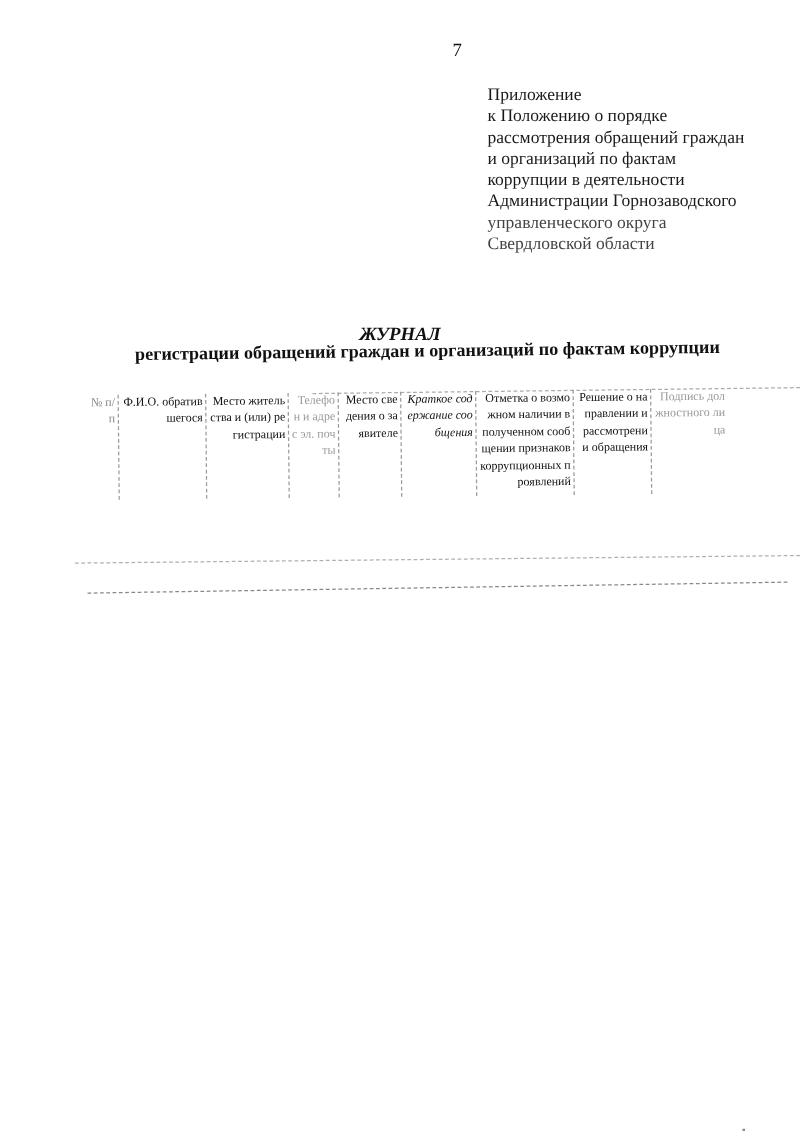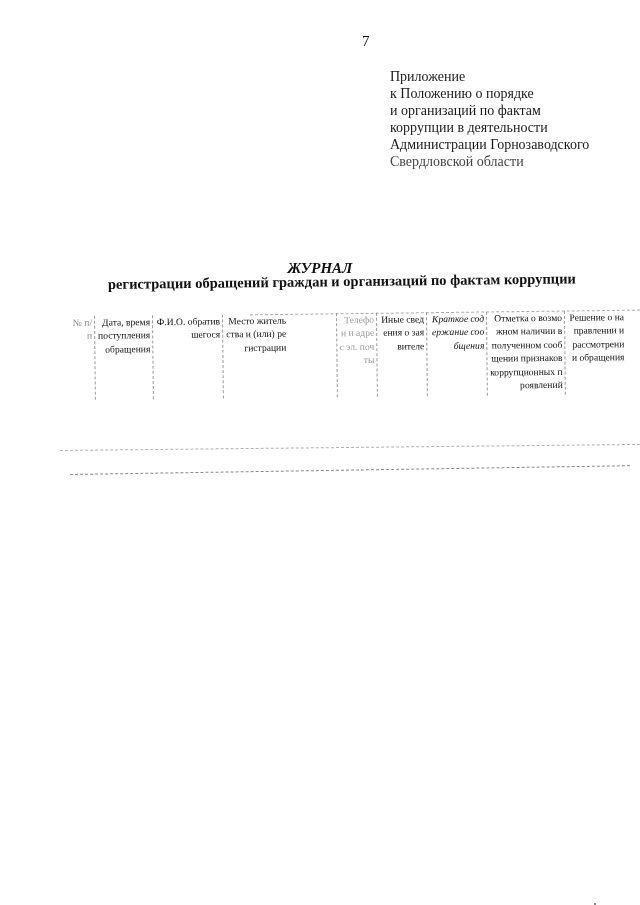--- a/index.html
+++ b/index.html
@@ -20,21 +20,21 @@
     .journal-table .hdr-row { display: flex; align-items: flex-start; }
     .col { font-size: 9.6px; line-height: 13.4px; text-align: right; padding: 0 2px;
            box-sizing: border-box; border-left: 1px dashed #9a9a9a; min-height: 84px;
            word-break: break-all; }
     .col:first-child { border-left: none; }
     .col.faint { color: #999; }
     .c1 { width: 24px; color: #888; }
     .c2 { width: 58px; }
     .c3 { width: 70px; }
     .c4 { width: 66px; }
-    .c5 { width: 40px; margin-left: 48px; }
+    .c5 { width: 40px; }
     .c6 { width: 50px; }
     .c7 { width: 60px; font-style: italic; }
     .c8 { width: 78px; }
     .c9 { width: 62px; }
     .c10 { width: 62px; }
     .top-rule { position: absolute; left: 250px; top: 312px; width: 390px; height: 0;
                 border-top: 1px dashed #aaa; transform: rotate(-0.7deg); }
     .rule1 { position: absolute; left: 60px; top: 450px; width: 580px; height: 0;
              border-top: 1px dashed #b0b0b0; transform: rotate(-0.6deg); transform-origin: left; }
     .rule2 { position: absolute; left: 70px; top: 474px; width: 560px; height: 0;
@@ -42,40 +42,42 @@
     .speck { position: absolute; left: 594px; top: 903px; width: 2px; height: 2px; background: #888; }
   </style>
 </head>
 <body>
 
 <div class="page-num">7</div>
 
 <div class="appendix">
   <div>Приложение</div>
   <div>к Положению о порядке</div>
+  <div>рассмотрения обращений граждан</div>
   <div>и организаций по фактам</div>
   <div>коррупции в деятельности</div>
   <div>Администрации Горнозаводского</div>
+  <div class="faded">управленческого округа</div>
   <div class="faded">Свердловской области</div>
 </div>
 
 <div class="title">ЖУРНАЛ</div>
 <div class="subtitle">регистрации обращений граждан и организаций по фактам коррупции</div>
 
 <div class="top-rule"></div>
 
 <div class="journal-table">
   <div class="hdr-row">
     <div class="col c1">№ п/п</div>
-    <div class="col c2">Дата, время поступления обращения</div>
     <div class="col c3">Ф.И.О. обратившегося</div>
     <div class="col c4">Место жительства и (или) регистрации</div>
     <div class="col c5 faint">Телефон и адрес эл. почты</div>
-    <div class="col c6">Иные сведения о заявителе</div>
+    <div class="col c6">Место сведения о заявителе</div>
     <div class="col c7">Краткое содержание сообщения</div>
     <div class="col c8">Отметка о возможном наличии в полученном сообщении признаков коррупционных проявлений</div>
     <div class="col c9">Решение о направлении и рассмотрении обращения</div>
+    <div class="col c10 faint">Подпись должностного лица</div>
   </div>
 </div>
 
 <div class="rule1"></div>
 <div class="rule2"></div>
 <div class="speck"></div>
 
 </body></html>

